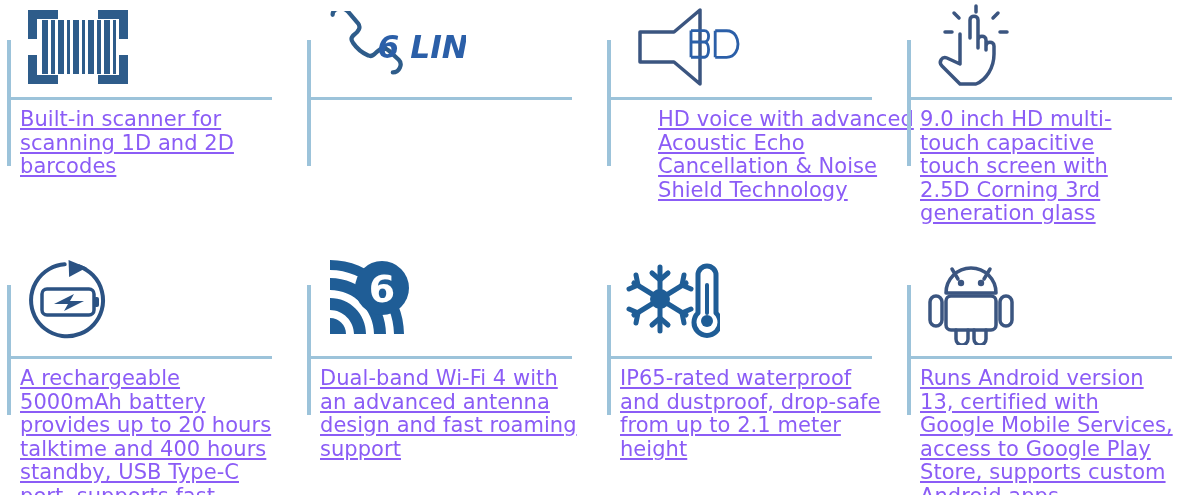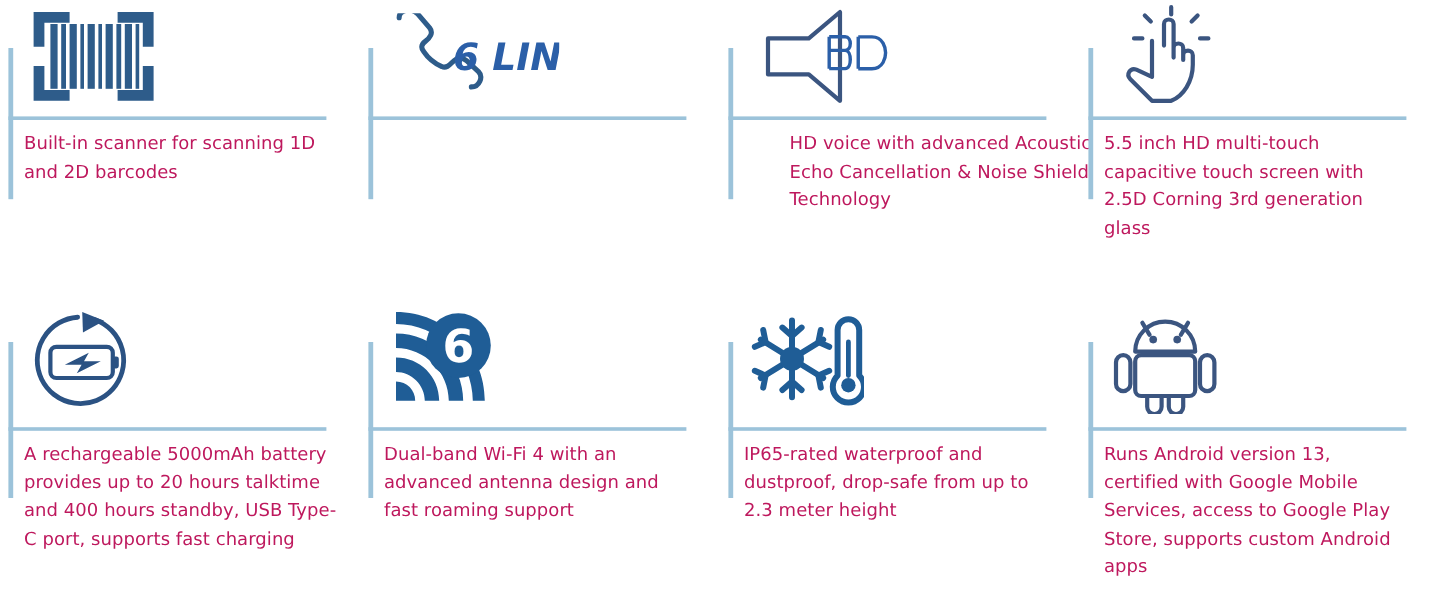--- a/index.html
+++ b/index.html
@@ -69,25 +69,26 @@
     top: 14px;
   }
   .icon-wrap svg {
     display: block;
   }
   .feature-text {
     position: absolute;
     left: 20px;
     top: 108px;
     width: 262px;
-    font-size: 15px;
+    font-size: 21px;
     line-height: 23.5px;
-    color: #be185d;
+    color: #8b5cf6;
     letter-spacing: 0.05px;
     white-space: pre-line;
+    text-decoration: underline;
   }
   .feature-cell.row2 .feature-text {
     top: 122px;
   }
   
   .cell-c3 .feature-text { width: 268px; margin-left: 38px; }
   .cell-c4 .feature-text { width: 240px; }
   .cell-c8 .feature-text { width: 256px; }
 </style>
 </head>
@@ -155,21 +156,21 @@
     <div class="icon-wrap">
       <svg width="110" height="86" viewBox="0 0 110 86">
         <g fill="none" stroke="#3b5580" stroke-width="3.5" stroke-linecap="round" stroke-linejoin="round">
           <path d="M46 34 L46 16 C46 11 54 11 54 16 L54 44 L54 36 C54 31 62 31 62 36 L62 46
                    L62 42 C62 37 70 37 70 42 L70 50 C70 64 62 76 52 80 L36 80 C30 74 24 68 18 62
                    C14 58 18 52 23 54 L36 60 L36 30" transform="translate(-2,0)"></path>
           <path d="M50 8 L50 2 M33 14 L28 9 M67 14 L72 9 M26 28 L19 28 M74 28 L81 28"></path>
         </g>
       </svg>
     </div>
-    <div class="feature-text">5.5 inch HD multi-touch capacitive touch screen with 2.5D Corning 3rd generation glass</div>
+    <div class="feature-text">9.0 inch HD multi-touch capacitive touch screen with 2.5D Corning 3rd generation glass</div>
   </div>
 
   <div class="feature-cell row2 cell-c5">
     <div class="v-rule"></div>
     <div class="h-rule"></div>
     <div class="icon-wrap">
       <svg width="88" height="88" viewBox="0 0 88 88">
         <path d="M58 10 A36 36 0 1 1 44 6" fill="none" stroke="#2b5283" stroke-width="4" stroke-linecap="round" transform="rotate(-8 44 44)"></path>
         <path d="M44 2 L62 10 L44 19 Z" fill="#2b5283" transform="rotate(-2 44 44)"></path>
         <rect x="16" y="31" width="52" height="26" rx="5" ry="5" fill="none" stroke="#2b5283" stroke-width="3.5"></rect>
@@ -211,21 +212,21 @@
           <path d="M60 62 L58 52 L67 48" transform="translate(-2,0)"></path>
           <path d="M60 14 L58 24 L67 28" transform="translate(-2,0)"></path>
           <path d="M8 62 L10 52 L1 48" transform="translate(2,0)"></path>
         </g>
         <circle cx="34" cy="38" r="10" fill="#1f5d96"></circle>
         <path d="M72 14 a9 9 0 0 1 18 0 L90 52 a13 13 0 1 1 -18 0 Z" fill="#ffffff" stroke="#1f5d96" stroke-width="5" stroke-linejoin="round"></path>
         <path d="M81 24 L81 52" stroke="#1f5d96" stroke-width="4" stroke-linecap="round"></path>
         <circle cx="81" cy="60" r="6" fill="#1f5d96"></circle>
       </svg>
     </div>
-    <div class="feature-text">IP65-rated waterproof and dustproof, drop-safe from up to 2.3 meter height</div>
+    <div class="feature-text">IP65-rated waterproof and dustproof, drop-safe from up to 2.1 meter height</div>
   </div>
 
   <div class="feature-cell row2 cell-c8">
     <div class="v-rule"></div>
     <div class="h-rule"></div>
     <div class="icon-wrap">
       <svg width="90" height="86" viewBox="0 0 90 86">
         <g fill="none" stroke="#3b5580" stroke-width="3.5" stroke-linecap="round" stroke-linejoin="round">
           <path d="M20 34 a25 25 0 0 1 50 0 Z"></path>
           <path d="M26 10 L32 20 M64 10 L58 20"></path>

